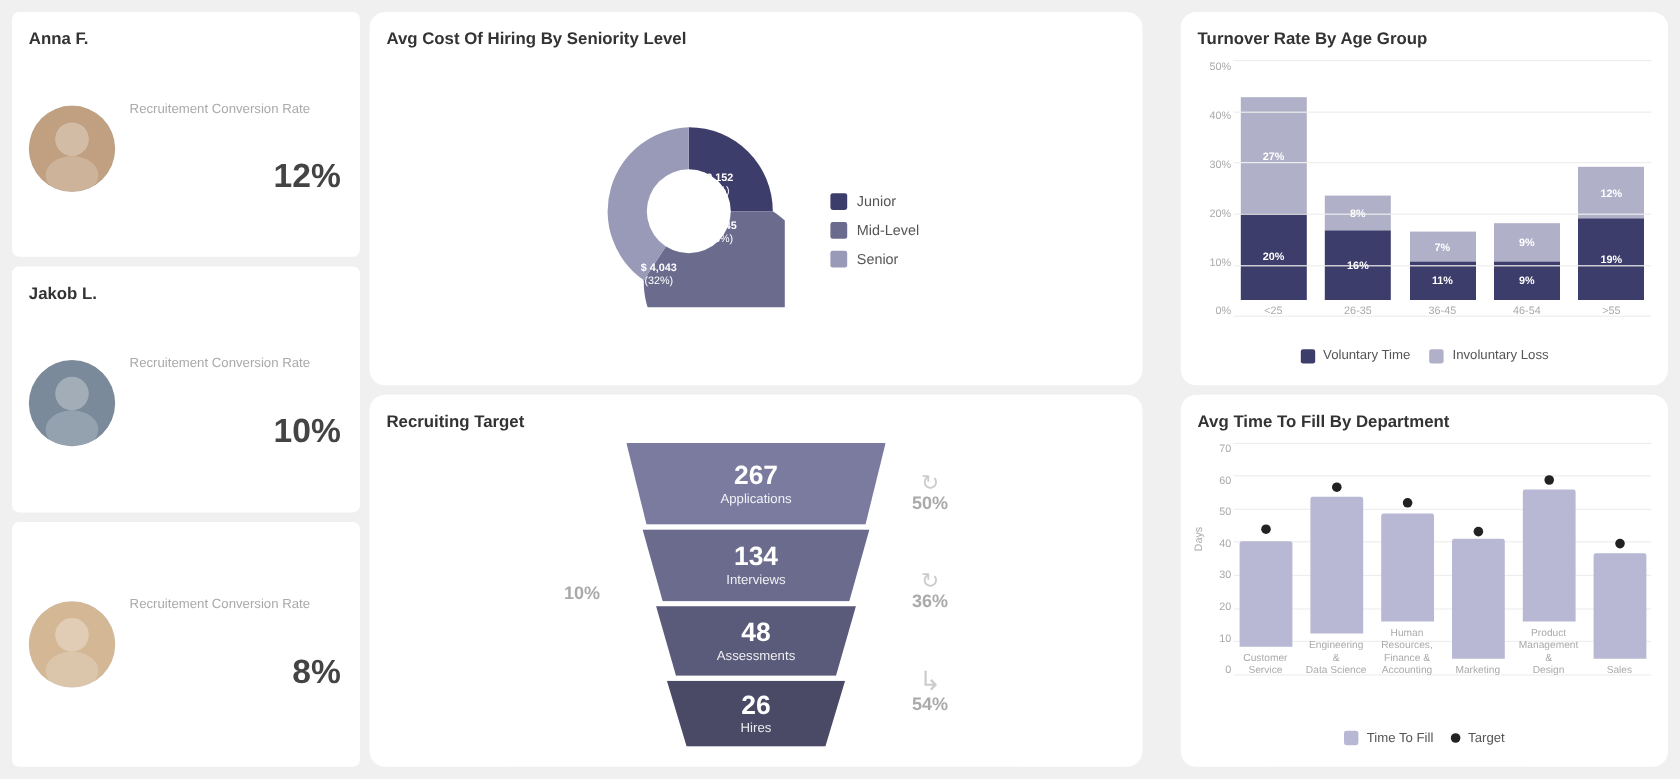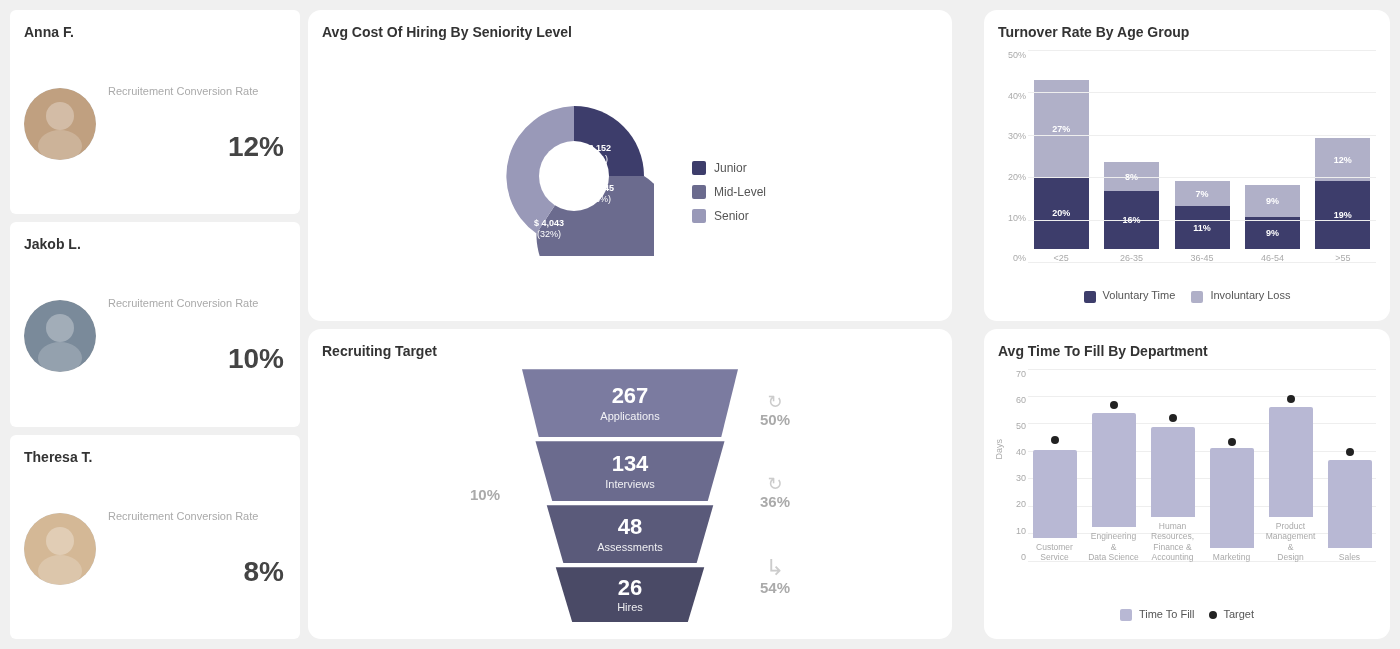--- a/index.html
+++ b/index.html
@@ -368,21 +368,20 @@
         <div class="person-stats">
           <div class="stat-label">Recruitement Conversion Rate</div>
           <svg class="sparkline-svg" viewBox="0 0 160 30" preserveAspectRatio="none">
             <polyline points="M0,12 L8,16 L16,8 L24,18 L32,10 L40,20 L48,6 L56,15 L64,9 L72,18 L80,7 L88,16 L96,10 L104,20 L112,8 L120,17 L128,11 L136,19 L144,9 L152,15 L160,12" fill="none" stroke="#aaa" stroke-width="1.5"></polyline>
           </svg>
           <div class="stat-value">10%</div>
         </div>
       </div>
     </div>
       <div class="person-card">
-      <div class="person-name">Theresa T.</div>
       <div class="person-body">
         <div class="avatar">
           <svg width="72" height="72" viewBox="0 0 72 72">
       <circle cx="36" cy="36" r="36" fill="#d4b896"></circle>
       <circle cx="36" cy="28" r="14" fill="rgba(255,255,255,0.3)"></circle>
       <ellipse cx="36" cy="58" rx="22" ry="16" fill="rgba(255,255,255,0.2)"></ellipse>
     </svg>
         </div>
         <div class="person-stats">
           <div class="stat-label">Recruitement Conversion Rate</div>
@@ -529,21 +528,21 @@
           <div class="bar-group">
             <div class="bar-stack" style="height:180px;">
               <div class="bar-seg voluntary" style="height:58px;">16%</div>
               <div class="bar-seg involuntary" style="height:29px;">8%</div>
             </div>
             <div class="bar-x-label">26-35</div>
           </div>
 
           <div class="bar-group">
             <div class="bar-stack" style="height:180px;">
-              <div class="bar-seg voluntary" style="height:43px;">11%</div>
+              <div class="bar-seg voluntary" style="height:32px;">11%</div>
               <div class="bar-seg involuntary" style="height:25px;">7%</div>
             </div>
             <div class="bar-x-label">36-45</div>
           </div>
 
           <div class="bar-group">
             <div class="bar-stack" style="height:180px;">
               <div class="bar-seg voluntary" style="height:32px;">9%</div>
               <div class="bar-seg involuntary" style="height:32px;">9%</div>
             </div>

